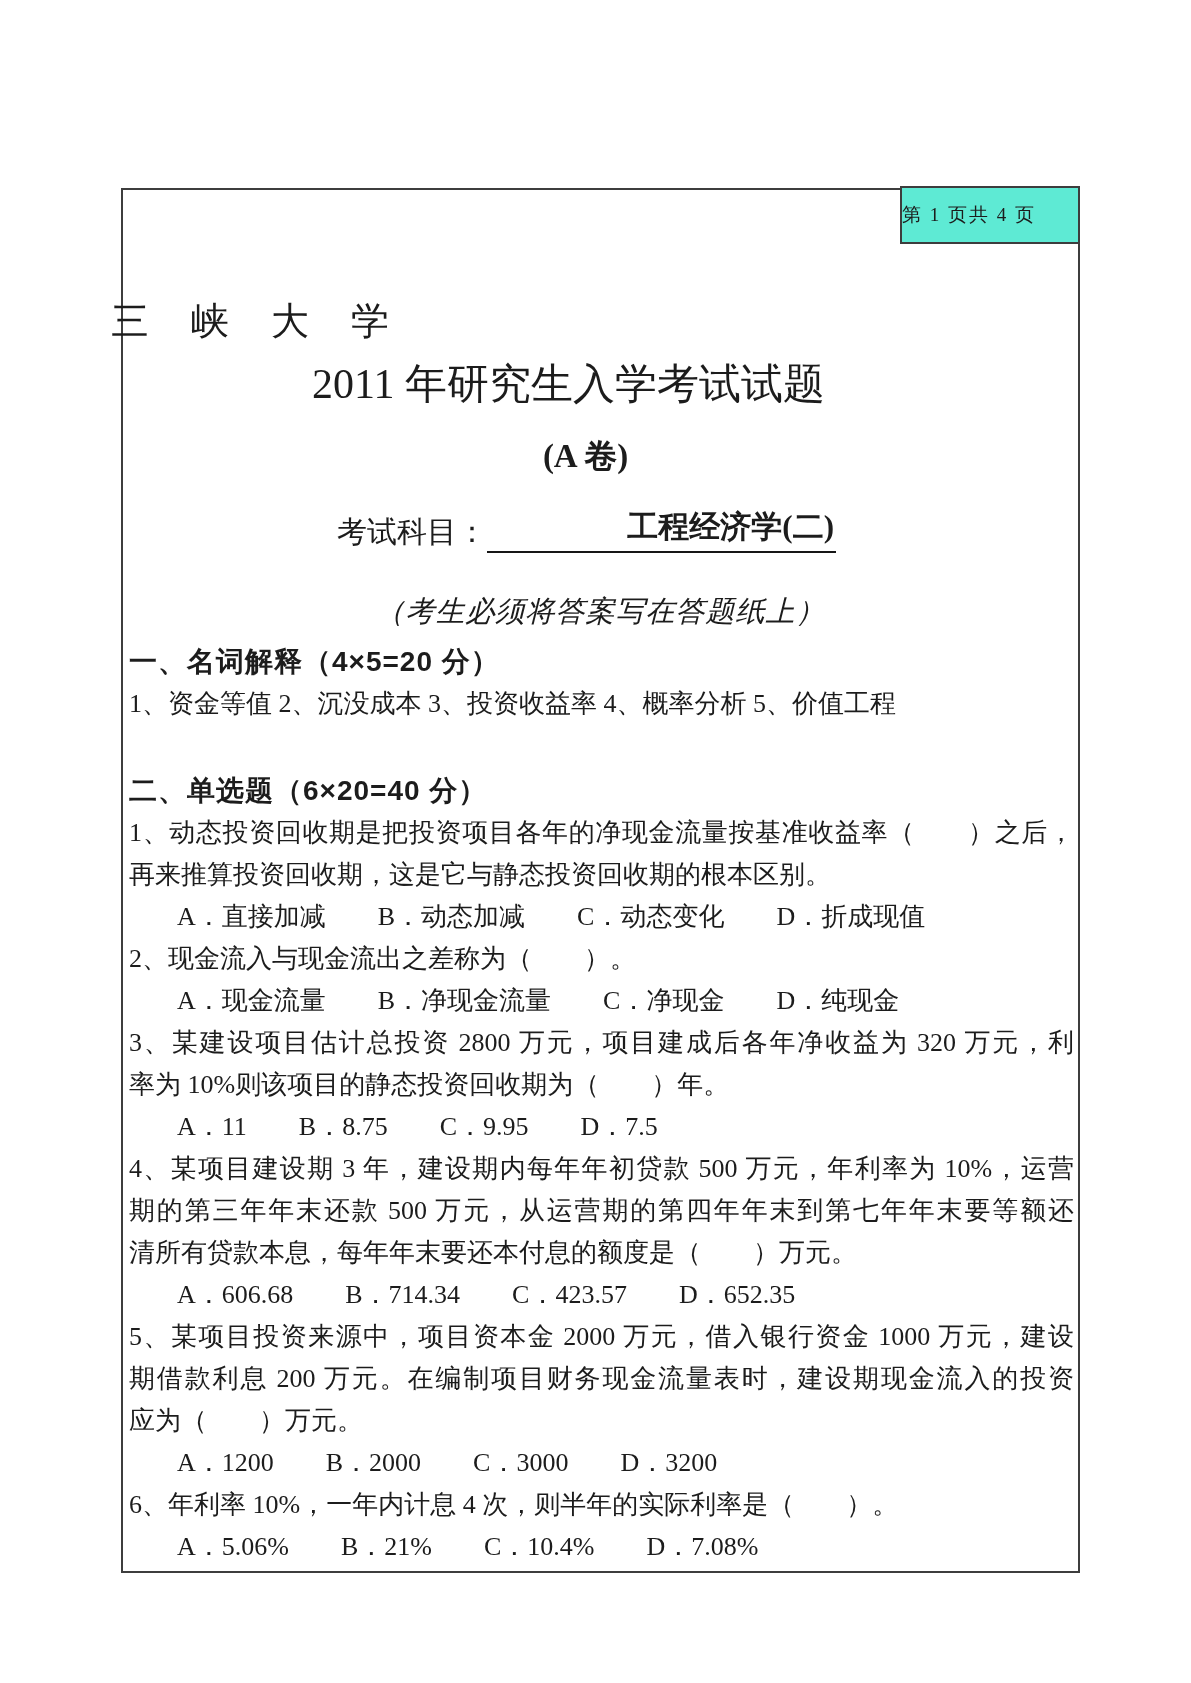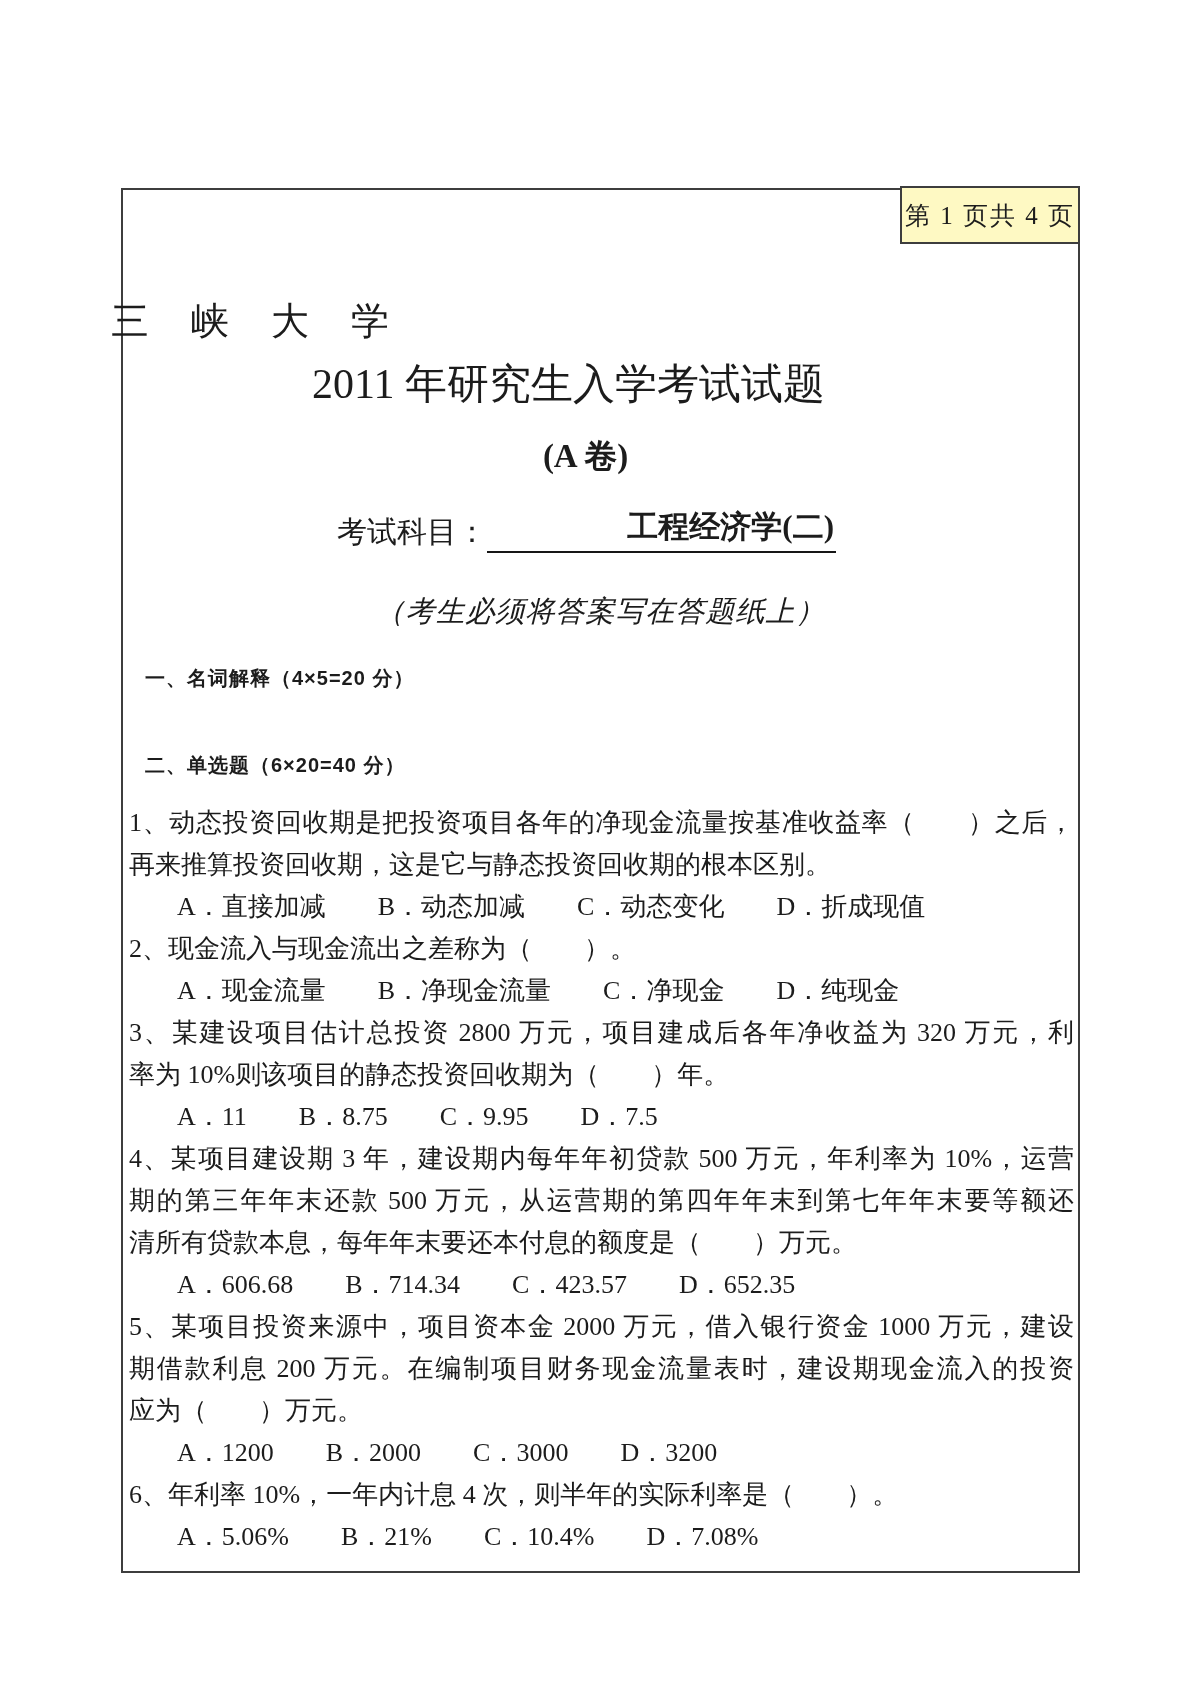--- a/index.html
+++ b/index.html
@@ -26,25 +26,24 @@
     background: #ffffff;
   }
   .pagenum-box {
     position: absolute;
     top: -4px;
     right: -2px;
     width: 180px;
     height: 58px;
     border: 2px solid #3d3d3d;
     box-sizing: border-box;
-    background: #fef9c3;
+    background: #5eead4;
     display: flex;
     align-items: center;
-    justify-content: center;
-    font-size: 25px;
+    font-size: 19px;
     letter-spacing: 2px;
   }
   .university {
     position: absolute;
     top: 106px;
     left: 0;
     right: 0;
     text-align: left;
     font-size: 38px;
     font-weight: normal;
@@ -106,23 +105,23 @@
   }
   .content {
     position: absolute;
     left: 6px;
     right: 4px;
     top: 451px;
   }
   .sec-h {
     font-family: "Liberation Sans", "DejaVu Sans", sans-serif;
     font-weight: bold;
-    font-size: 20px;
+    font-size: 28px;
     line-height: 42px;
-    margin: 16px;
+    margin: 0;
     letter-spacing: 1px;
   }
   .sec-h2 {
     margin-top: 45px;
   }
   .ln {
     font-size: 26px;
     line-height: 42px;
     margin: 0;
     white-space: normal;
@@ -152,20 +151,21 @@
   <div class="paper-version">(A 卷)</div>
 
   <div class="subject-line">
     <span>考试科目：</span><span class="subject-value">工程经济学(二)</span>
   </div>
 
   <div class="notice">（考生必须将答案写在答题纸上）</div>
 
   <div class="content">
     <p class="sec-h">一、名词解释（4×5=20 分）</p>
+    <p class="ln">1、资金等值 2、沉没成本 3、投资收益率 4、概率分析 5、价值工程</p>
 
     <p class="sec-h sec-h2">二、单选题（6×20=40 分）</p>
 
     <p class="ln stretch">1、动态投资回收期是把投资项目各年的净现金流量按基准收益率（　　）之后，</p>
     <p class="ln">再来推算投资回收期，这是它与静态投资回收期的根本区别。</p>
     <p class="ln opt">A．直接加减　　B．动态加减　　C．动态变化　　D．折成现值</p>
     <p class="ln">2、现金流入与现金流出之差称为（　　）。</p>
     <p class="ln opt">A．现金流量　　B．净现金流量　　C．净现金　　D．纯现金</p>
     <p class="ln stretch">3、某建设项目估计总投资 2800 万元，项目建成后各年净收益为 320 万元，利</p>
     <p class="ln">率为 10%则该项目的静态投资回收期为（　　）年。</p>

